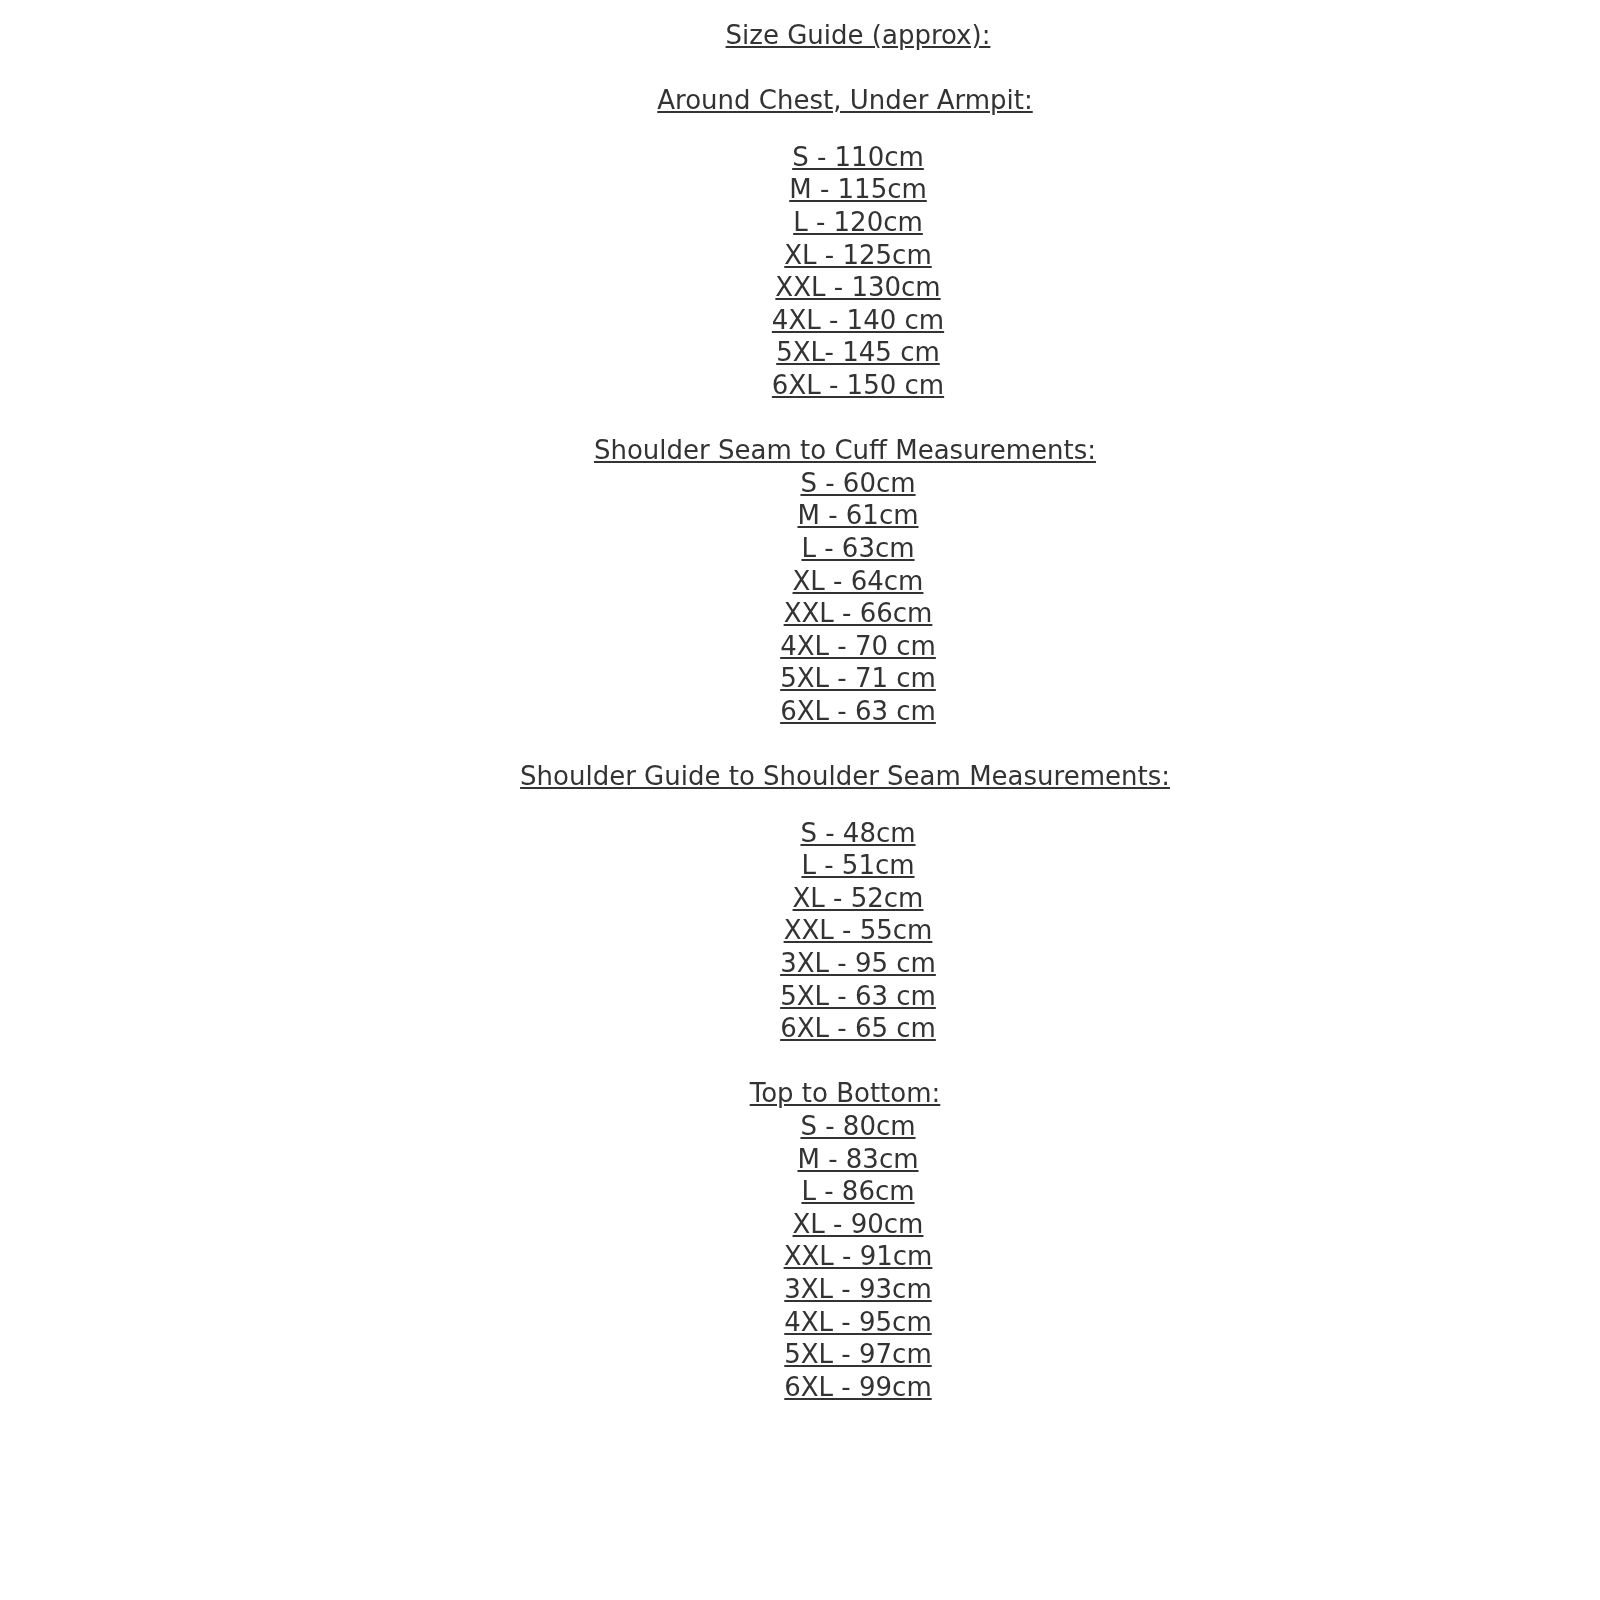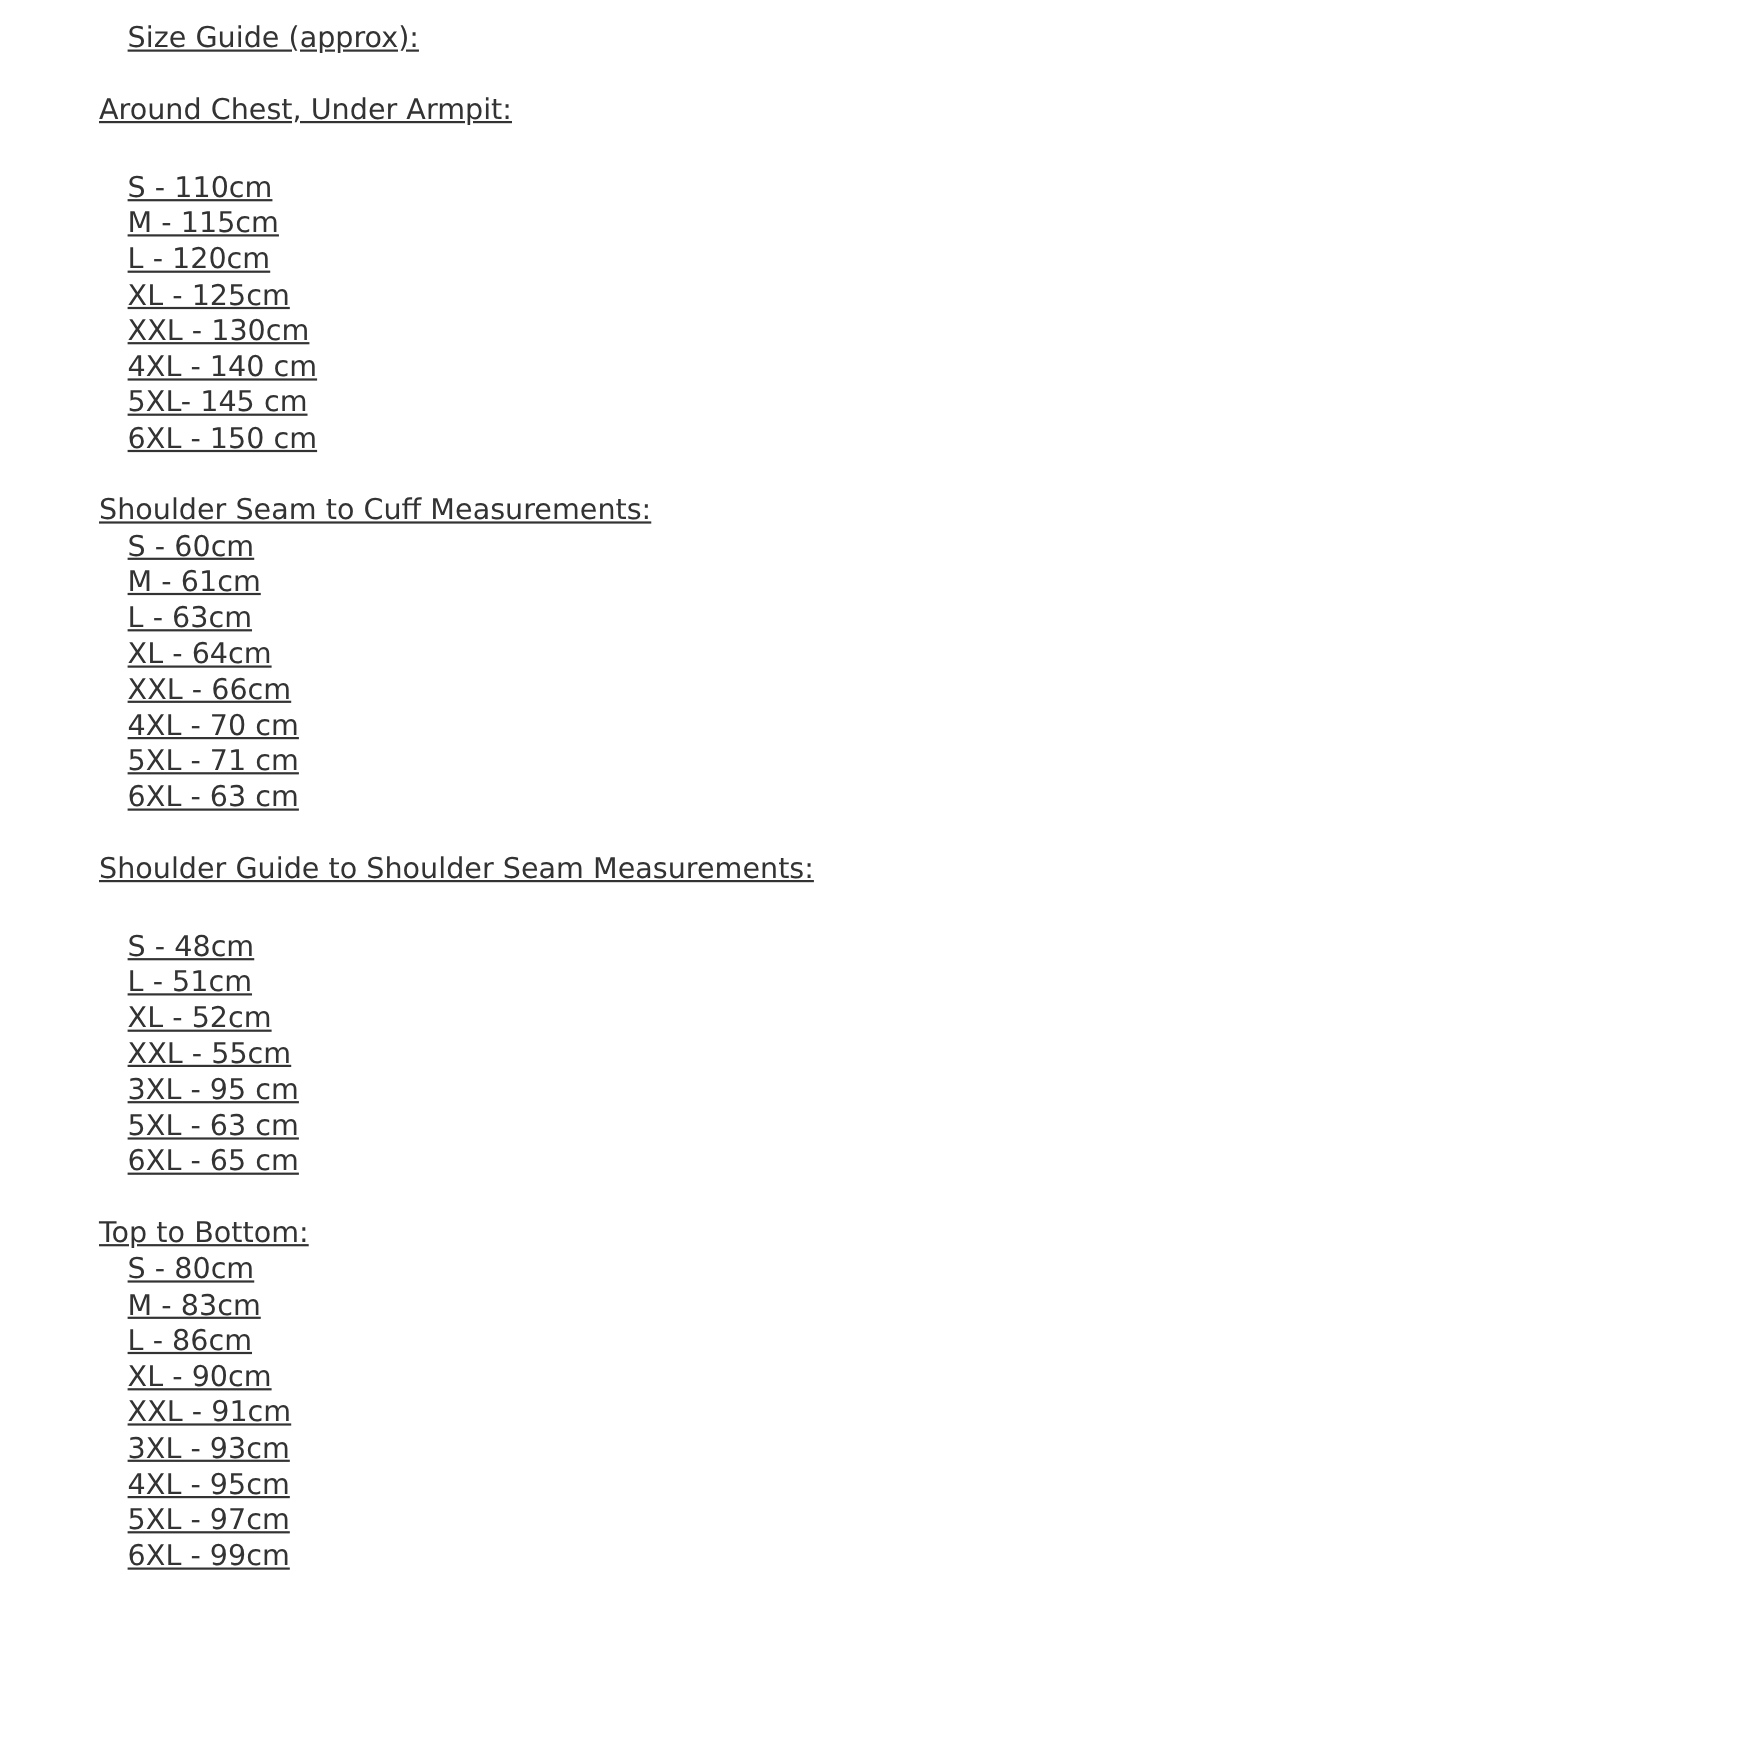--- a/index.html
+++ b/index.html
@@ -12,38 +12,39 @@
     height: 1600px;
     overflow: hidden;
     font-family: "DejaVu Sans", "Liberation Sans", sans-serif;
     color: #333333;
   }
   .page {
     box-sizing: border-box;
     width: 100%;
     padding-top: 19px;
     padding-left: 90px;   
+    text-align: center;
   }
   .line {
     font-size: 26px;
     line-height: 32.6px;
     white-space: pre;
   }
   .title {
     text-decoration: underline;
   }
   .indent {
     padding-left: 26px;   
   }
   .sec {
     margin-top: 32.6px;   
     text-decoration: underline;
   }
   .items.gap {
-    margin-top: 38px;   
+    margin-top: 24px;   
   }
 </style>
 </head>
 <body>
 
 <div class="page">
 
   <div class="line title indent">Size Guide (approx):</div>
 
   <section class="sec">

